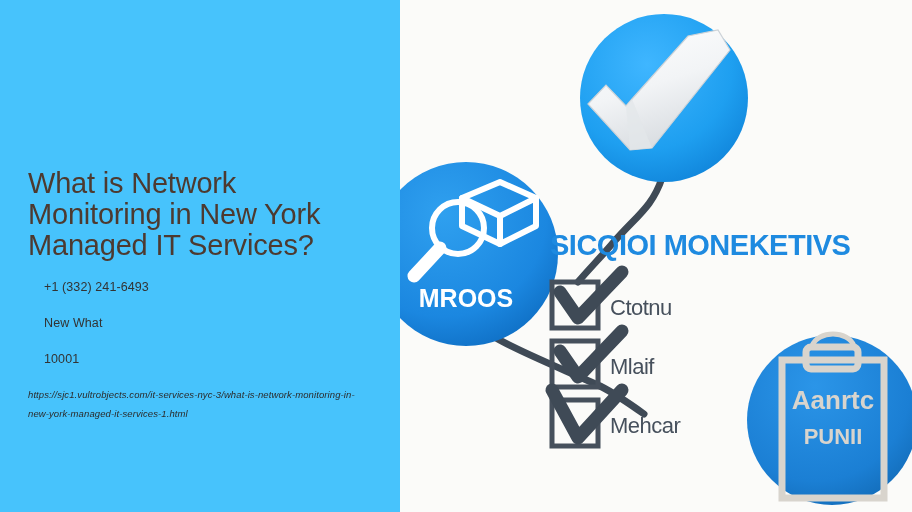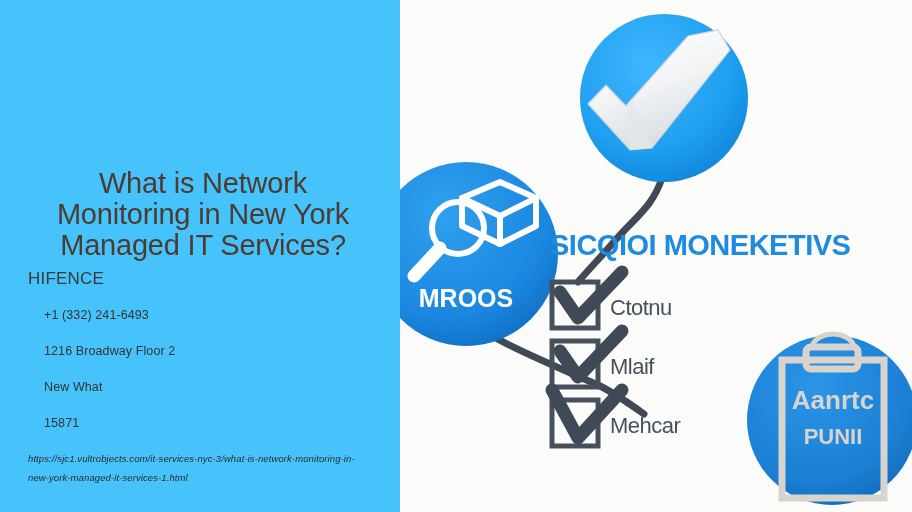--- a/index.html
+++ b/index.html
@@ -34,21 +34,20 @@
   }
   #page-title {
     font-family: "Liberation Sans", sans-serif;
     font-size: 29px;
     line-height: 31px;
     font-weight: 400;
     color: #4d3a30;
     letter-spacing: -0.2px;
     margin: 0 0 8px 0;
     white-space: pre-line;
-    text-align: center;
   }
   #brand-name {
     font-size: 17px;
     line-height: 20px;
     font-weight: 400;
     color: #3a3a3a;
     margin: 0 0 3px 0;
     letter-spacing: 0.2px;
   }
   .contact-line {
@@ -113,29 +112,27 @@
 
 <div id="page">
 
   <div id="left-panel">
     <div id="text-block">
 
       <h1 id="page-title">What is Network
 Monitoring in New York
 Managed IT Services?</h1>
 
-      <div id="brand-name">HIFENCE</div>
 
       <p class="contact-line">+1 (332) 241-6493</p>
 
-      <p class="contact-line">1216 Broadway Floor 2</p>
 
       <p class="contact-line">New What</p>
 
-      <p class="contact-line">15871</p>
+      <p class="contact-line">10001</p>
 
       <p id="source-url">https://sjc1.vultrobjects.com/it-services-nyc-3/what-is-network-monitoring-in-new-york-managed-it-services-1.html</p>
 
     </div>
   </div>
 
   <div id="right-panel">
     <svg id="illustration-svg" viewBox="0 0 512 512">
 
       <defs>

